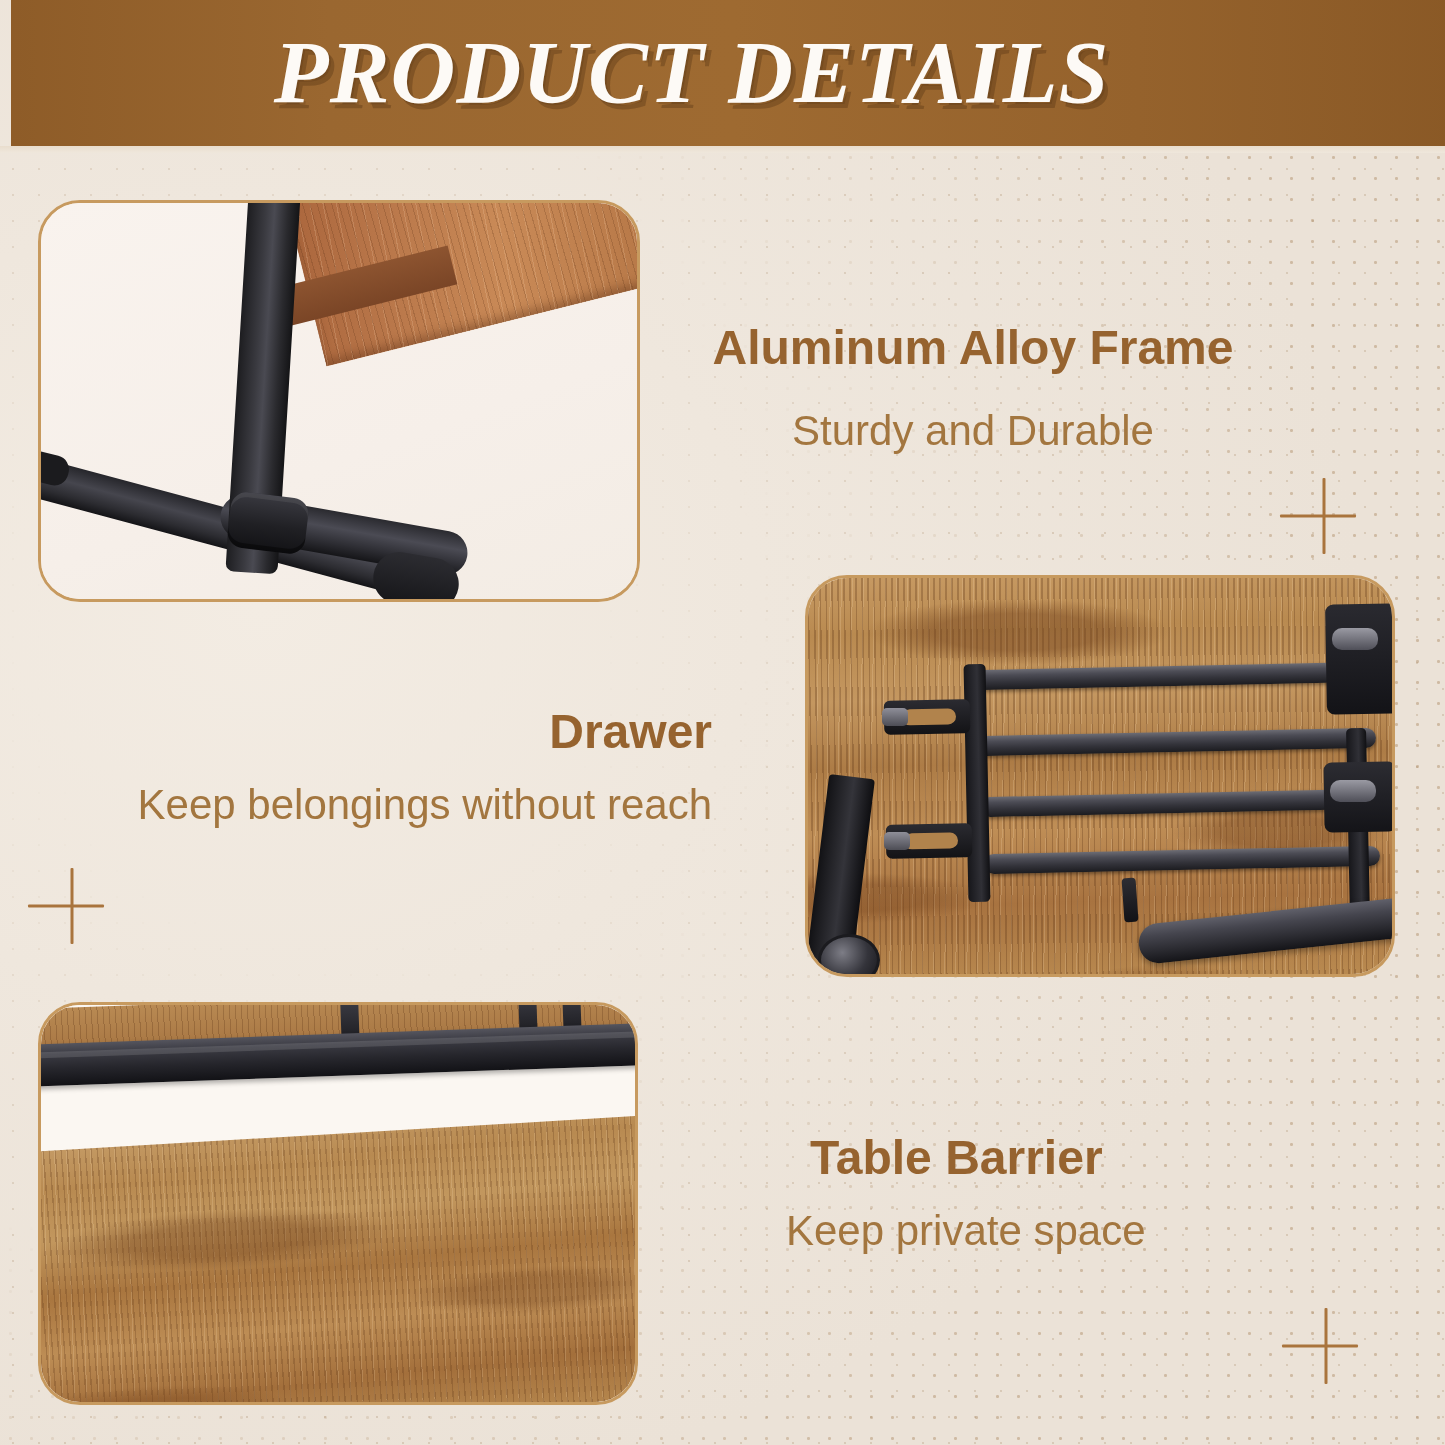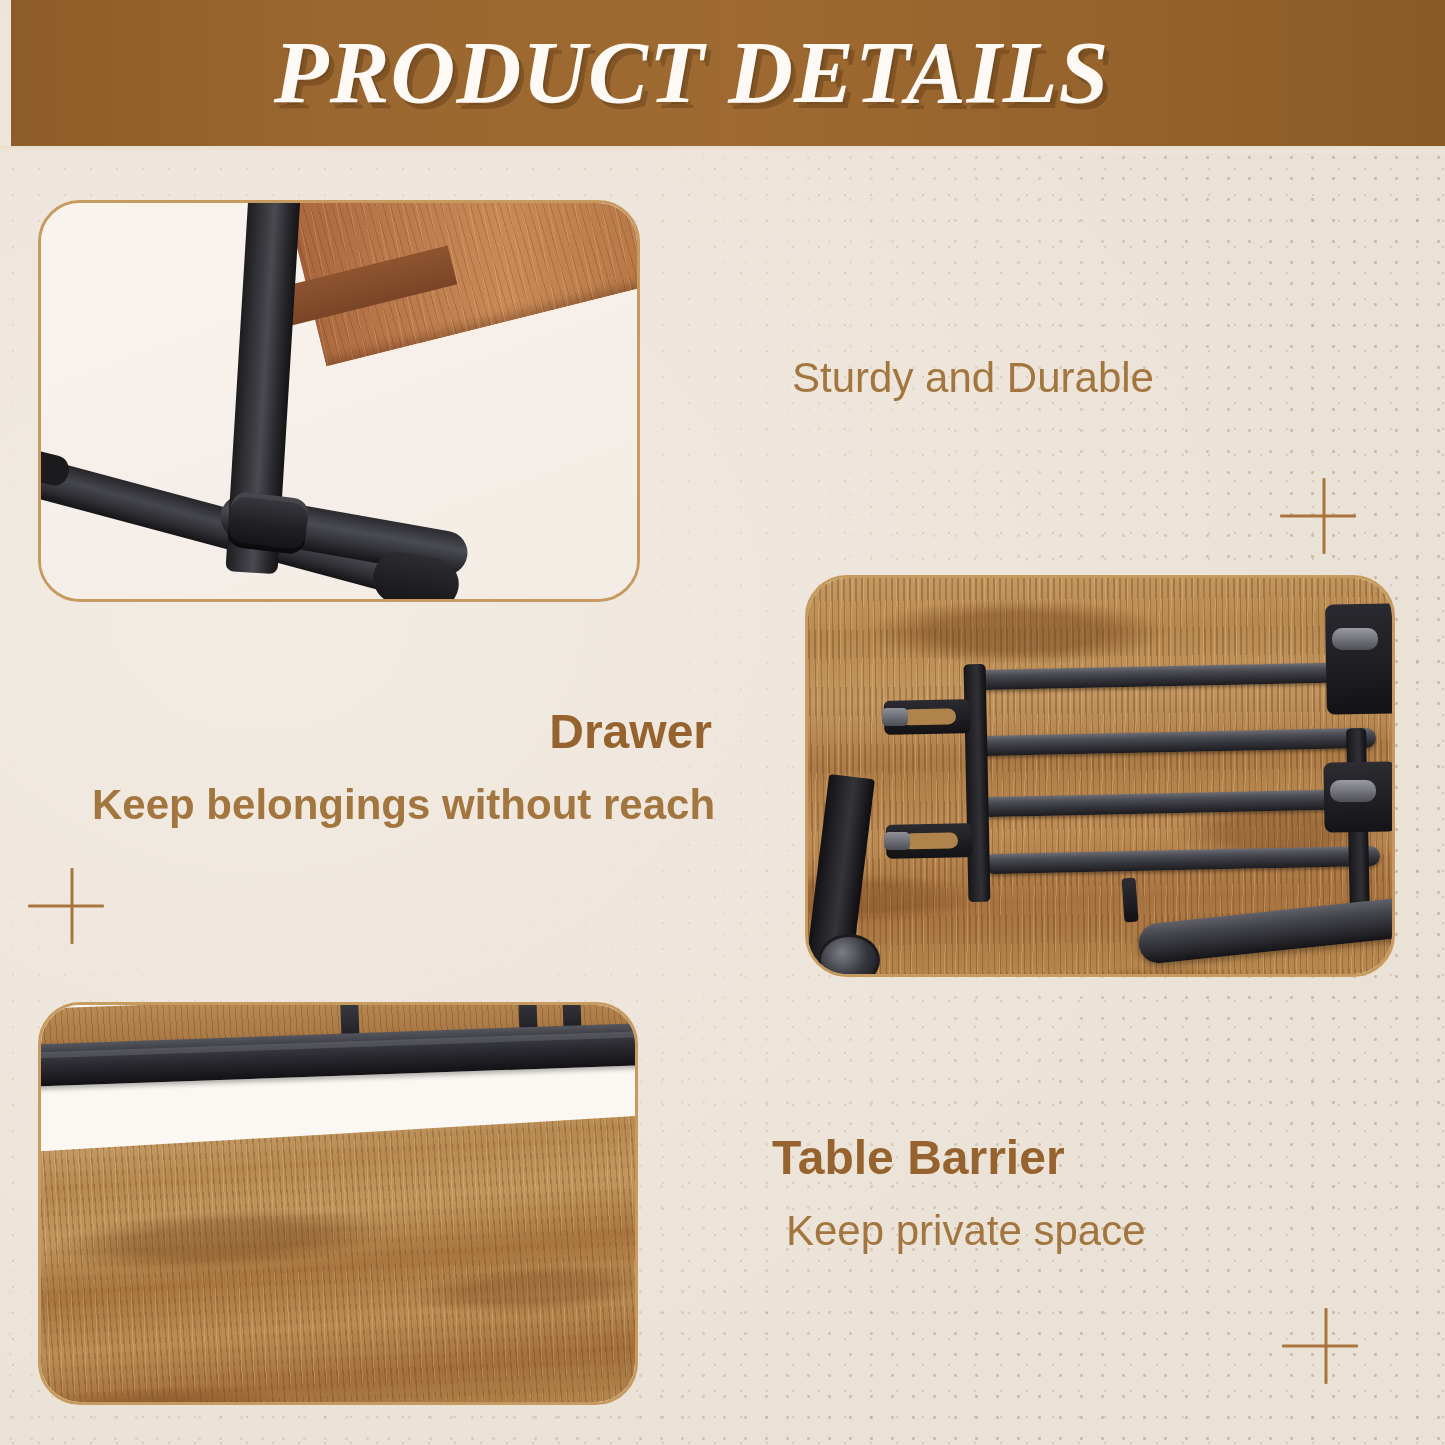--- a/index.html
+++ b/index.html
@@ -277,24 +277,24 @@
   }
   .txt-sub{
     font-weight:400;color:#a3763f;line-height:1.15;margin:0;white-space:nowrap;
   }
   #text-frame{left:688px;top:322px;text-align:center;width:570px;}
   #text-frame .txt-title{font-size:48px;}
   #text-frame .txt-sub{font-size:42px;margin-top:32px;}
 
   #text-drawer{left:92px;top:706px;text-align:right;width:620px;}
   #text-drawer .txt-title{font-size:48px;}
-  #text-drawer .txt-sub{font-size:42px;font-weight:bold;}
+  #text-drawer .txt-sub{font-size:42px;}
 
   #text-barrier{left:772px;top:1132px;text-align:left;width:600px;}
-  #text-barrier .txt-title{font-size:48px;}
+  #text-barrier .txt-title{font-size:48px;margin-left:38px;}
   #text-barrier .txt-sub{font-size:42px;margin-left:14px;}
 
   
   .cross{position:absolute;width:76px;height:76px;}
   .cross i{position:absolute;background:#a9743d;display:block;border-radius:1px;}
   .cross i.h{left:0;top:50%;width:100%;height:3px;transform:translateY(-50%);}
   .cross i.v{top:0;left:58%;width:3px;height:100%;transform:translateX(-50%);}
   #cross-right-top{left:1280px;top:478px;}
   #cross-left-mid{left:28px;top:868px;}
   #cross-right-bottom{left:1282px;top:1308px;}
@@ -358,20 +358,21 @@
       <div class="p3-post" id="p3-post-1"></div>
       <div class="p3-post" id="p3-post-2"></div>
       <div class="p3-post" id="p3-post-3"></div>
       <div class="p3-bar"></div>
       <div class="p3-barhighlight"></div>
       <div class="p3-tabletop"></div>
     </div>
   </div>
 
   <div class="txt-block" id="text-frame">
+    <p class="txt-title">Aluminum Alloy Frame</p>
     <p class="txt-sub">Sturdy and Durable</p>
   </div>
 
   <div class="txt-block" id="text-drawer">
     <p class="txt-title">Drawer</p>
     <p class="txt-sub">Keep belongings without reach</p>
   </div>
 
   <div class="txt-block" id="text-barrier">
     <p class="txt-title">Table Barrier</p>

